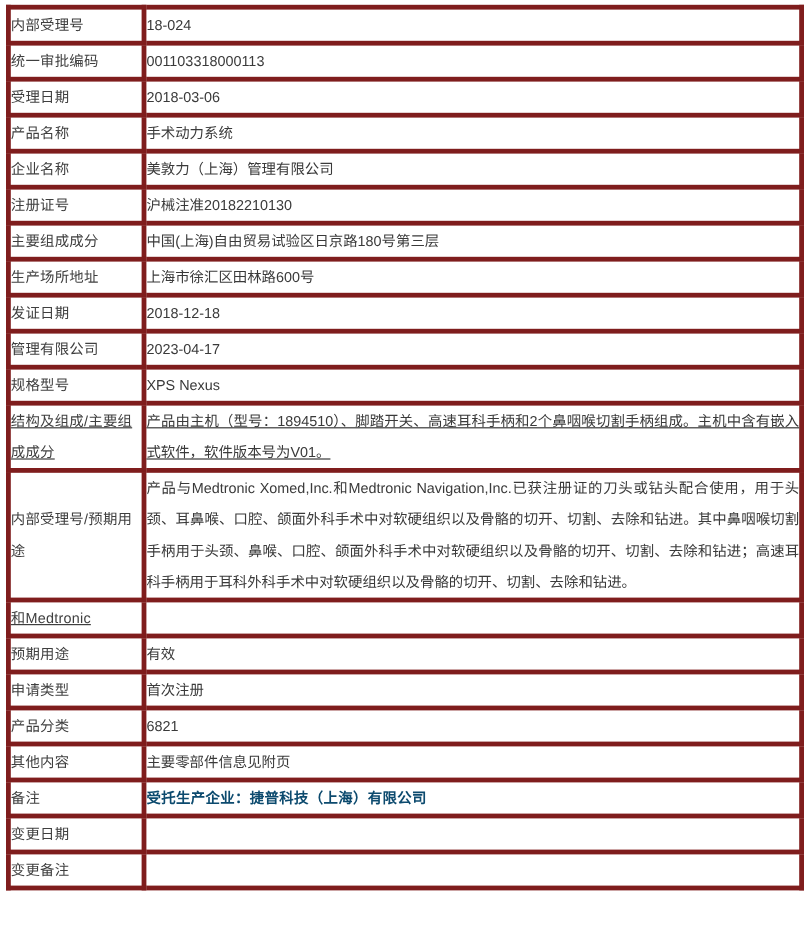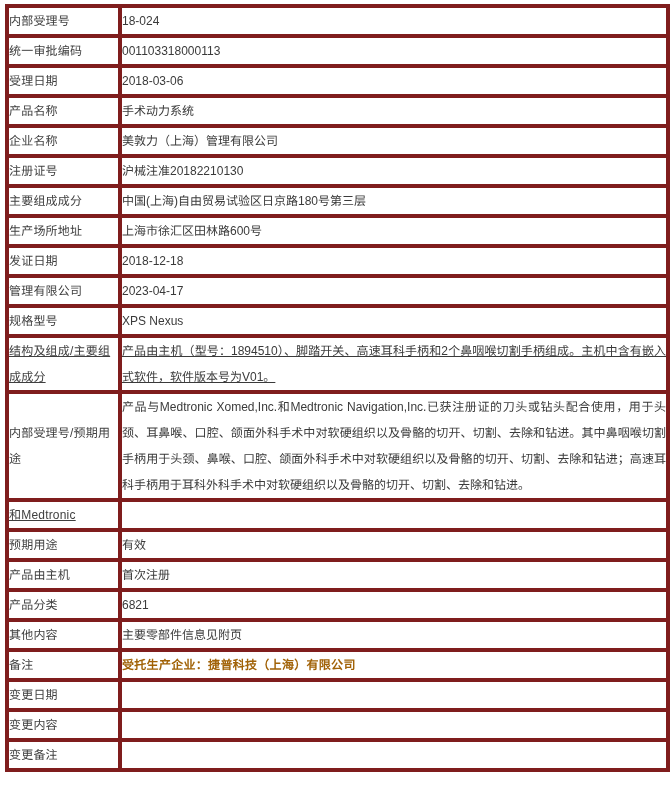--- a/index.html
+++ b/index.html
@@ -58,21 +58,21 @@
   }
   .wrap-2 { height: 52px; text-decoration: underline; }
   .wrap-5 { height: 130px; }
 
   .justified {
     text-align: justify;
     text-align-last: left;
     text-justify: inter-character;
   }
   .remark-red {
-    color: #a16207;
+    color: #0c4a6e;
     font-weight: bold;
     letter-spacing: 0.3px;
   }
   .blank { }
 </style>
 </head>
 <body>
 
 <table id="record-table">
   <colgroup>
@@ -195,21 +195,21 @@
       <tr>
         <td class="label-cell">
           <span class="cell-text">预期用途</span>
         </td>
         <td class="value-cell">
           <span class="cell-text">有效</span>
         </td>
       </tr>
       <tr>
         <td class="label-cell">
-          <span class="cell-text">产品由主机</span>
+          <span class="cell-text">申请类型</span>
         </td>
         <td class="value-cell">
           <span class="cell-text">首次注册</span>
         </td>
       </tr>
       <tr>
         <td class="label-cell">
           <span class="cell-text">产品分类</span>
         </td>
         <td class="value-cell">
@@ -235,28 +235,20 @@
       <tr>
         <td class="label-cell">
           <span class="cell-text">变更日期</span>
         </td>
         <td class="value-cell blank">
           <span class="cell-text"></span>
         </td>
       </tr>
       <tr>
         <td class="label-cell">
-          <span class="cell-text">变更内容</span>
+          <span class="cell-text">变更备注</span>
         </td>
         <td class="value-cell blank">
           <span class="cell-text"></span>
         </td>
       </tr>
-      <tr>
-        <td class="label-cell">
-          <span class="cell-text">变更备注</span>
-        </td>
-        <td class="value-cell blank">
-          <span class="cell-text"></span>
-        </td>
-      </tr>
     </tbody>
 </table>
 
 </body></html>

